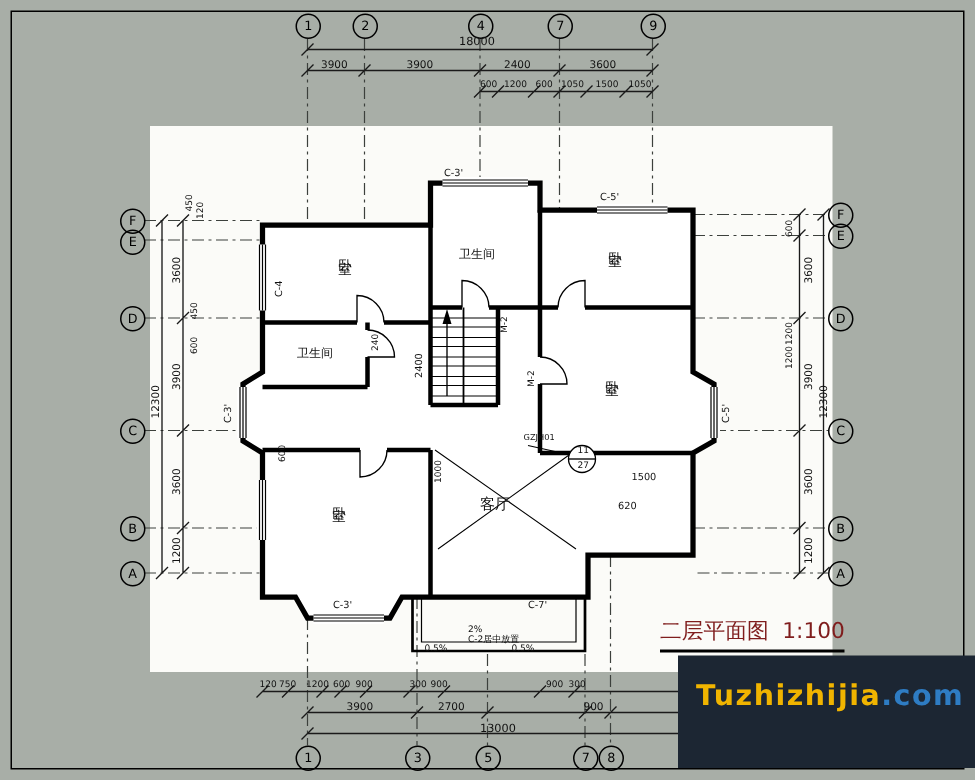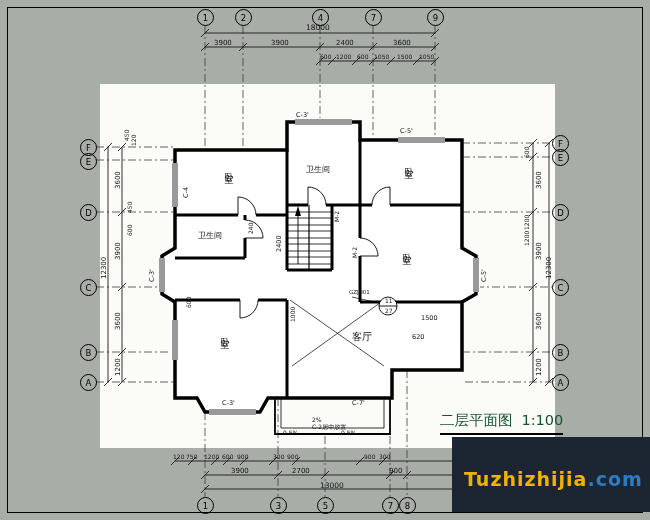--- a/index.html
+++ b/index.html
@@ -8,27 +8,27 @@
   .frame{position:absolute;left:7px;top:7px;right:7px;bottom:7px;border:1.5px solid #000;}
   .paper{position:absolute;left:100px;top:84px;width:455px;height:364px;background:#fbfbf8;}
   svg.plan{position:absolute;left:0;top:0;}
   .t{position:absolute;color:#111;line-height:1;white-space:nowrap;}
   .s55{font-size:5.5px}.s6{font-size:6px}.s65{font-size:6.5px}.s7{font-size:7px}
   .s75{font-size:7.5px}.s8{font-size:8px}.s9{font-size:9px}.s10{font-size:10px}
   .rot{transform-origin:0 0;transform:rotate(-90deg);}
   .vcjk{writing-mode:vertical-rl;text-orientation:upright;letter-spacing:2px;}
   .bub{position:absolute;width:15px;height:15px;border:1px solid #000;border-radius:50%;
        font-size:8.5px;display:flex;align-items:center;justify-content:center;color:#000;background:transparent;}
-  .title{position:absolute;left:440px;top:411px;font-size:14.5px;color:#14532d;
+  .title{position:absolute;left:440px;top:411px;font-size:14.5px;color:#7f1d1d;
          border-bottom:2px solid #000;padding-bottom:3px;}
   .title .sc{margin-left:9px;}
   .wm{position:absolute;left:452px;top:437px;right:0;bottom:8px;background:#1c2633;
       padding:9px 12px;z-index:5;box-sizing:border-box;}
   .wm1{color:#fff;font-size:22px;font-weight:bold;letter-spacing:5px;}
-  .wm2{font-size:19px;font-weight:bold;margin-top:22px;letter-spacing:1px;}
+  .wm2{font-size:19px;font-weight:bold;margin-top:7px;letter-spacing:1px;}
   .wm2 .brand{color:#f0b400;}
   .wm2 .suffix{color:#2e7cc3;}
 </style>
 </head>
 <body>
 
 <div class="stage">
   <div class="frame"></div>
   <div class="paper"></div>
 
@@ -176,21 +176,21 @@
   <span class="t s6 rot" style="left:186px;top:308px">600</span>
   <span class="t s65" style="left:421px;top:315px">1500</span>
   <span class="t s65" style="left:412px;top:334px">620</span>
 
   <span class="t s9 vcjk" style="left:224px;top:165px">卧室</span>
   <span class="t s8" style="left:306px;top:166px">卫生间</span>
   <span class="t s9 vcjk" style="left:404px;top:160px">卧室</span>
   <span class="t s8" style="left:198px;top:232px">卫生间</span>
   <span class="t s9 vcjk" style="left:402px;top:246px">卧室</span>
   <span class="t s9 vcjk" style="left:220px;top:330px">卧室</span>
-  <span class="t s10" style="left:352px;top:332px">客厅</span>
+  <span class="t s10" style="left:320px;top:332px">客厅</span>
 
   <span class="t s65 rot" style="left:183px;top:198px">C-4</span>
   <span class="t s65" style="left:296px;top:112px">C-3'</span>
   <span class="t s65" style="left:400px;top:128px">C-5'</span>
   <span class="t s65 rot" style="left:149px;top:282px">C-3'</span>
   <span class="t s65 rot" style="left:481px;top:282px">C-5'</span>
   <span class="t s65" style="left:222px;top:400px">C-3'</span>
   <span class="t s65" style="left:352px;top:400px">C-7'</span>
   <span class="t s6" style="left:312px;top:424px">C-2居中放置</span>
   <span class="t s6 rot" style="left:334px;top:222px">M-2</span>

